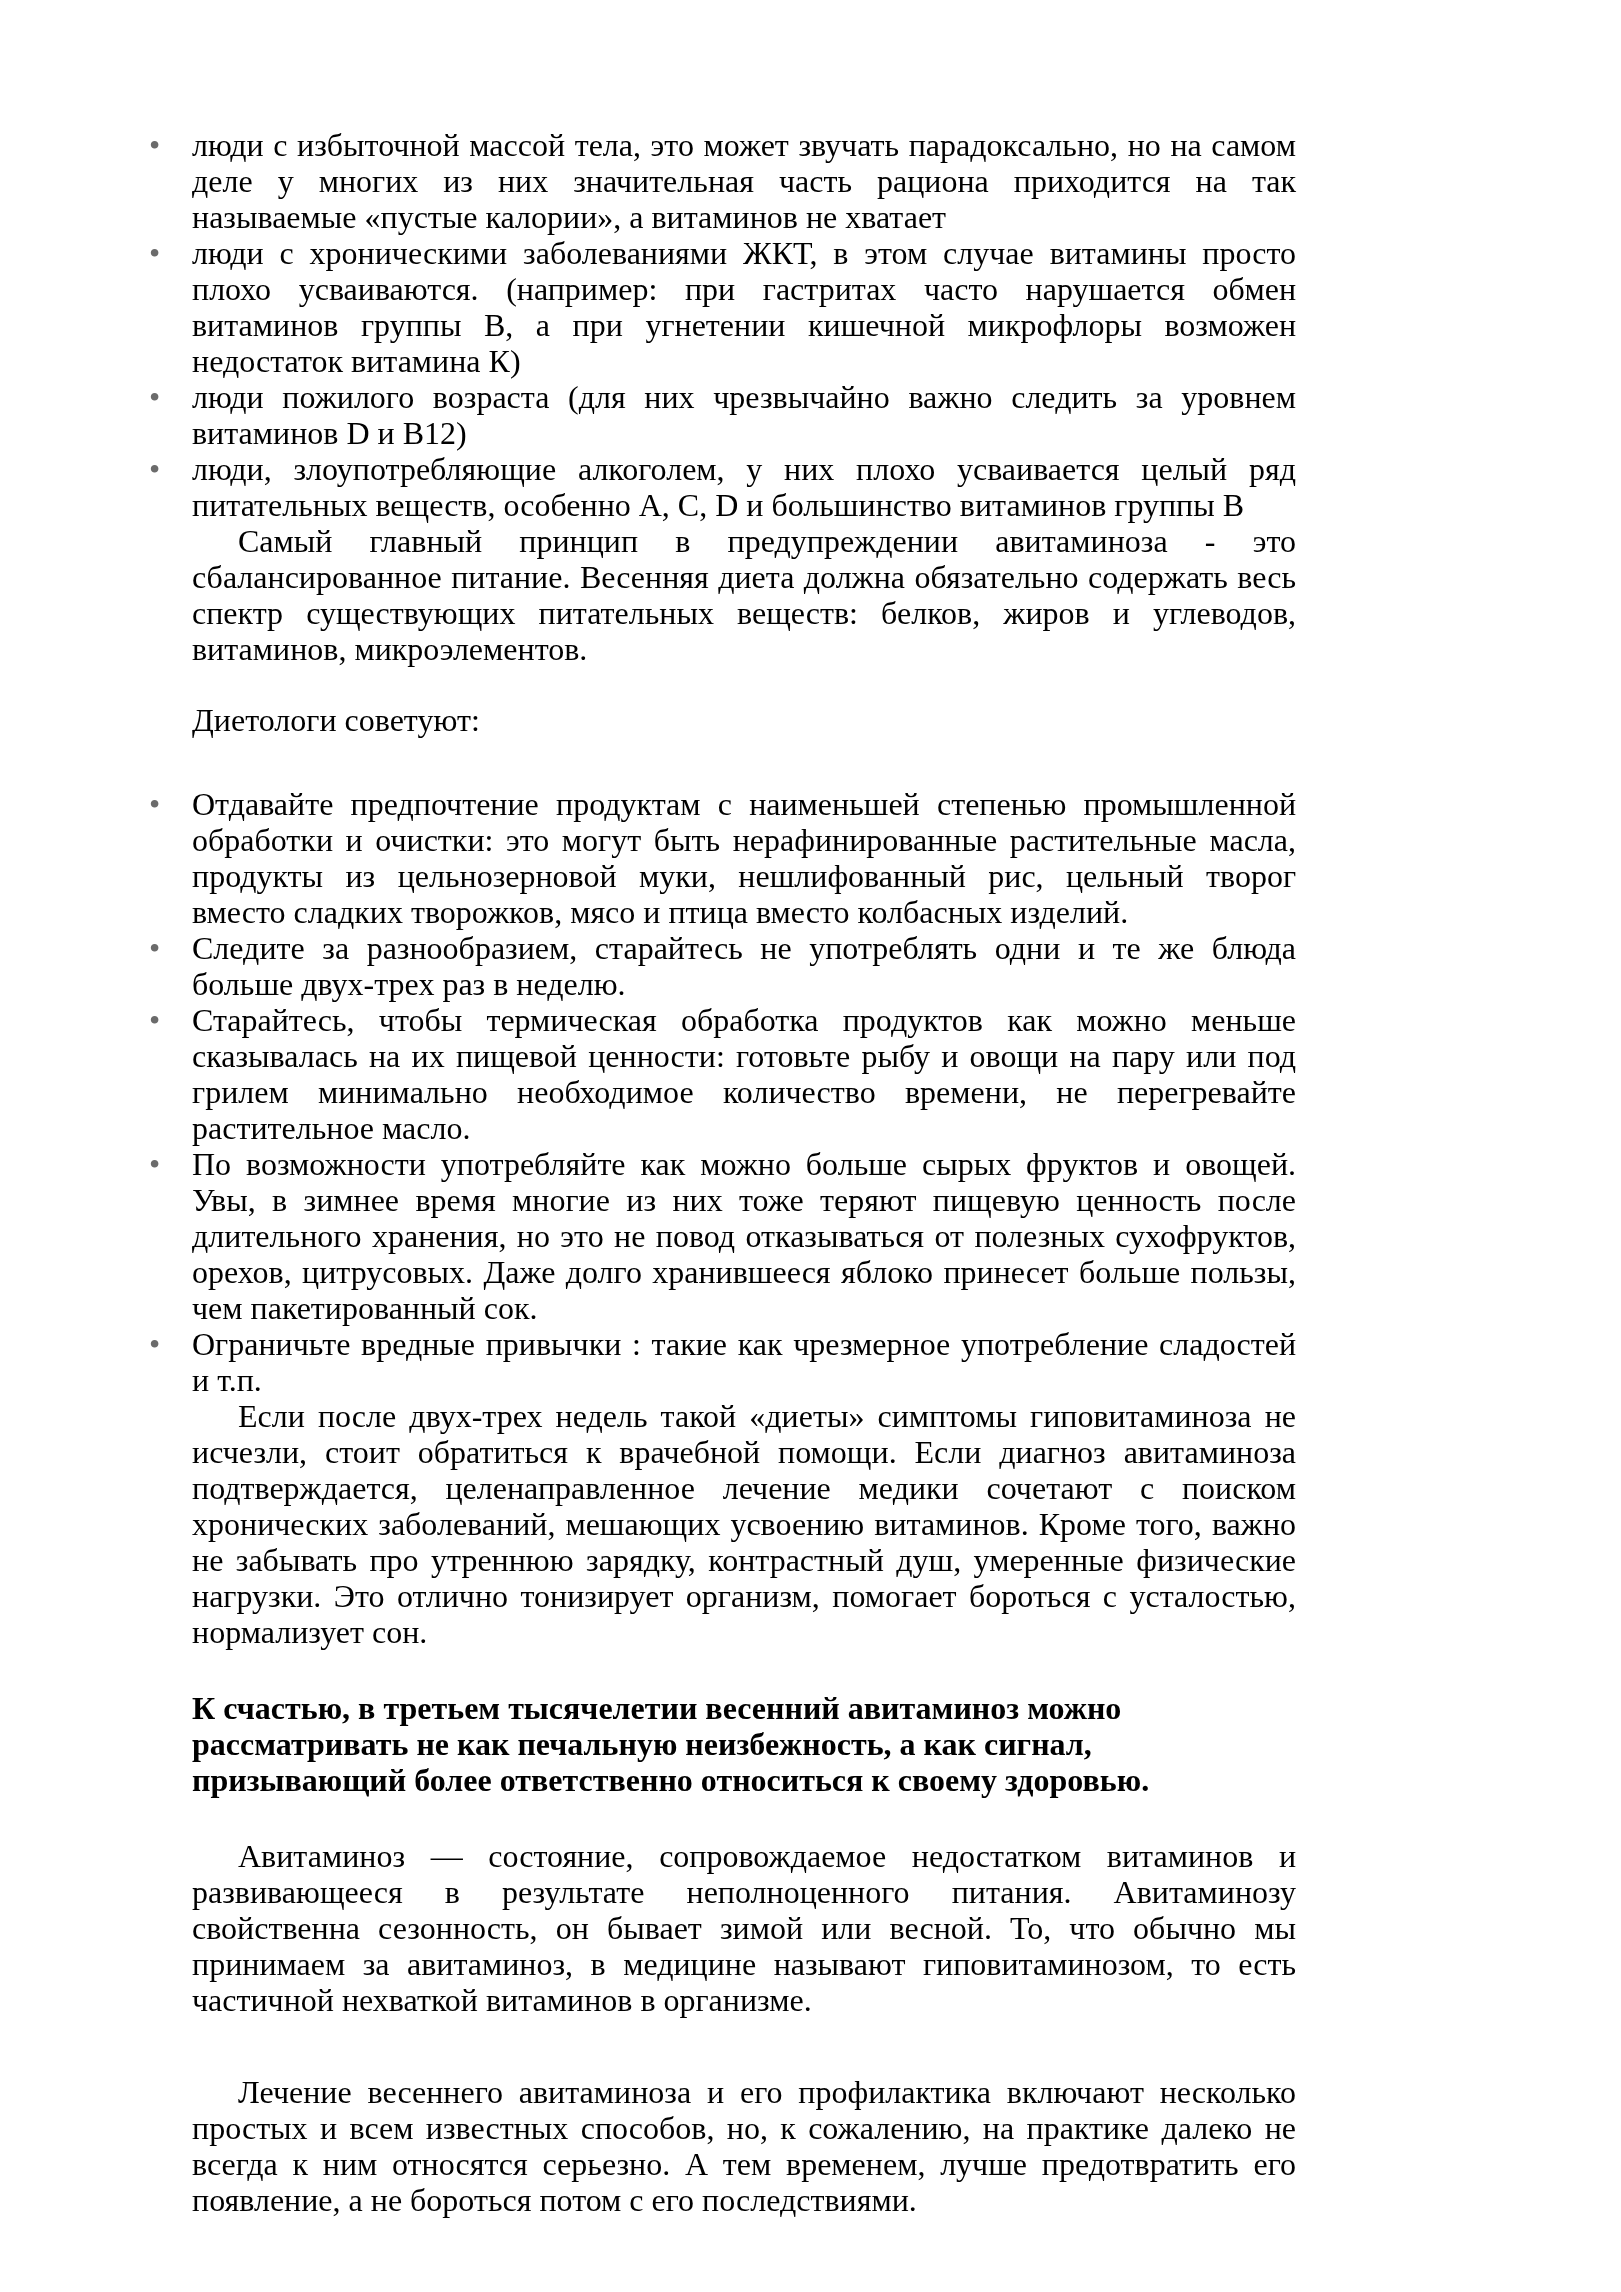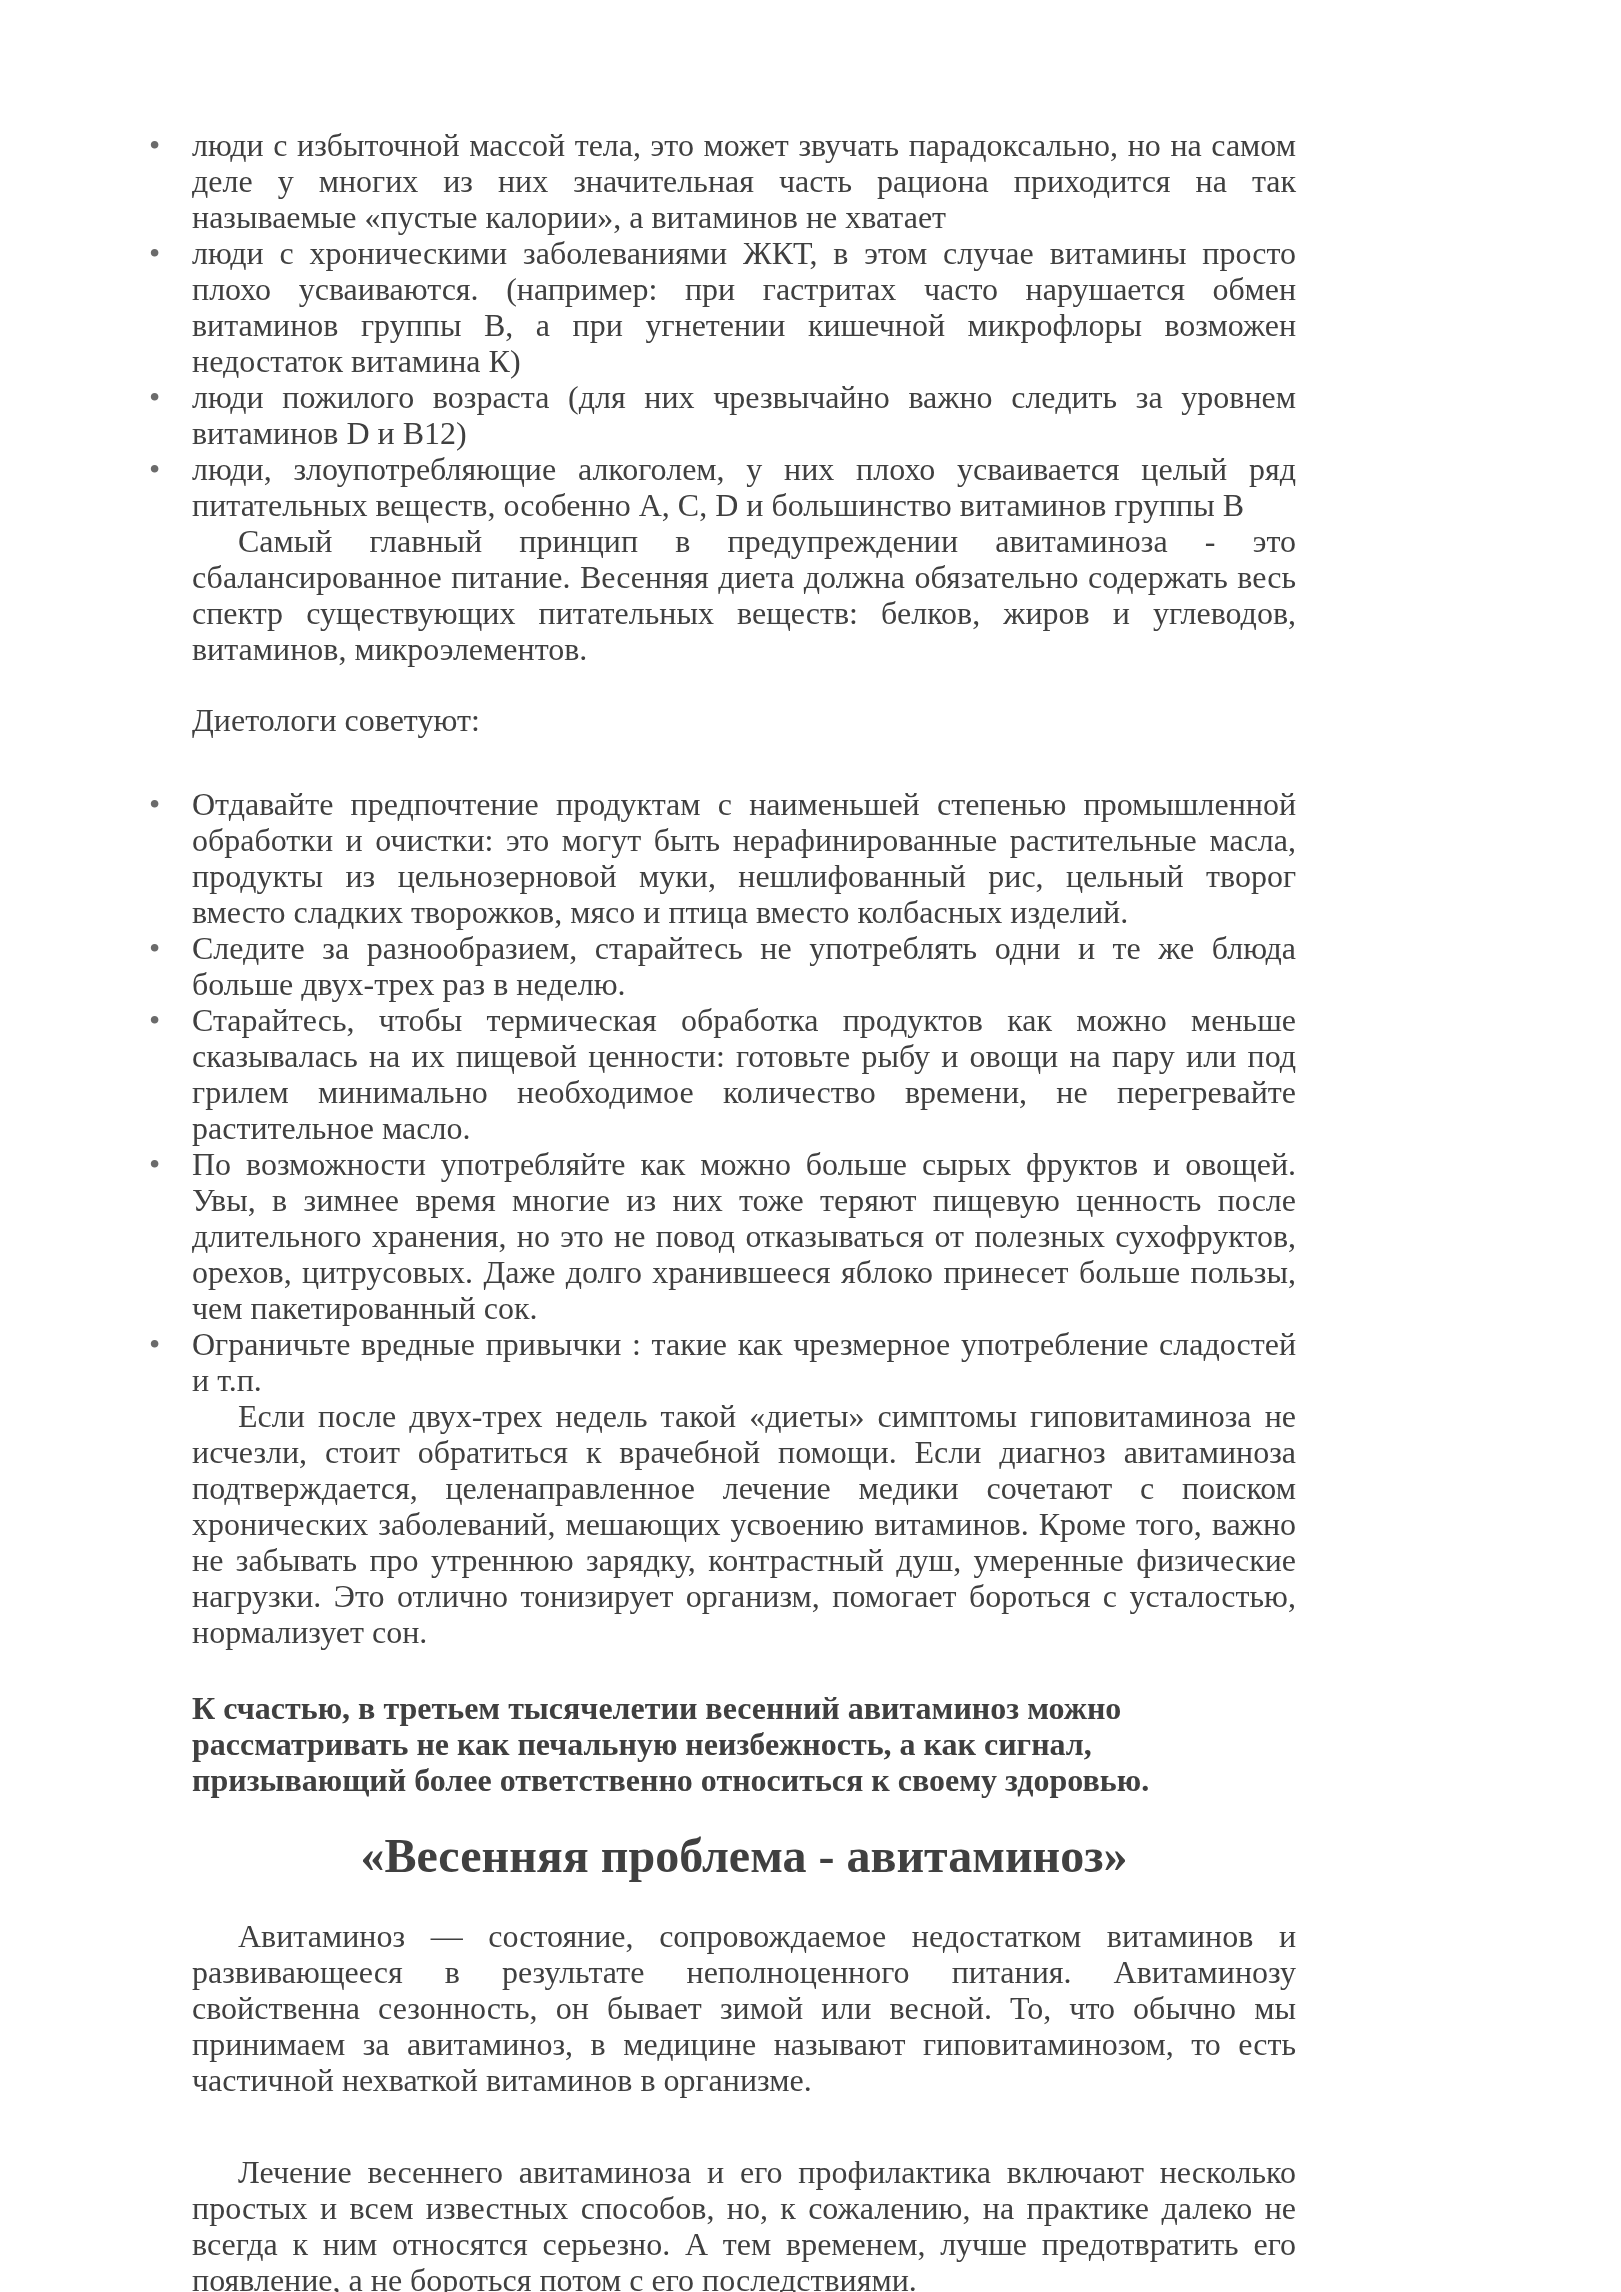--- a/index.html
+++ b/index.html
@@ -10,21 +10,21 @@
   .page {
     position: relative;
     width: 1416px;
     height: 2293px;
     box-sizing: border-box;
     padding: 127px 120px 0 192px;
     background: #ffffff;
     font-family: "Liberation Serif", "DejaVu Serif", serif;
     font-size: 32px;
     line-height: 36px;
-    color: #404040;
+    color: #000000;
     overflow: hidden;
   }
   ul.blist {
     margin: 0;
     padding: 0;
     list-style: none;
   }
   ul.blist li {
     position: relative;
     text-align: justify;
@@ -76,20 +76,19 @@
     <li>Следите за разнообразием, старайтесь не употреблять одни и те же блюда больше двух-трех раз в неделю.</li>
     <li>Старайтесь, чтобы термическая обработка продуктов как можно меньше сказывалась на их пищевой ценности: готовьте рыбу и овощи на пару или под грилем минимально необходимое количество времени, не перегревайте растительное масло.</li>
     <li>По возможности употребляйте как можно больше сырых фруктов и овощей. Увы, в зимнее время многие из них тоже теряют пищевую ценность после длительного хранения, но это не повод отказываться от полезных сухофруктов, орехов, цитрусовых. Даже долго хранившееся яблоко принесет больше пользы, чем пакетированный сок.</li>
     <li>Ограничьте вредные привычки : такие как чрезмерное употребление сладостей и т.п.</li>
   </ul>
 
   <p class="justify indent mb41">Если после двух-трех недель такой «диеты» симптомы гиповитаминоза не исчезли, стоит обратиться к врачебной помощи. Если диагноз авитаминоза подтверждается, целенаправленное лечение медики сочетают с поиском хронических заболеваний, мешающих усвоению витаминов. Кроме того, важно не забывать про утреннюю зарядку, контрастный душ, умеренные физические нагрузки. Это отлично тонизирует организм, помогает бороться с усталостью, нормализует сон.</p>
 
   <p class="bold mb41">К счастью, в третьем тысячелетии весенний авитаминоз можно рассматривать не как печальную неизбежность, а как сигнал, призывающий более ответственно относиться к своему здоровью.</p>
 
-  <h2 class="bold center mb45">«Весенняя проблема - авитаминоз»</h2>
 
   <p class="justify indent mb37">Авитаминоз — состояние, сопровождаемое недостатком витаминов и развивающееся в результате неполноценного питания. Авитаминозу свойственна сезонность, он бывает зимой или весной. То, что обычно мы принимаем за авитаминоз, в медицине называют гиповитаминозом, то есть частичной нехваткой витаминов в организме.</p>
 
   <p class="justify indent">Лечение весеннего авитаминоза и его профилактика включают несколько простых и всем известных способов, но, к сожалению, на практике далеко не всегда к ним относятся серьезно. А тем временем, лучше предотвратить его появление, а не бороться потом с его последствиями.</p>
 
 </div>
 
 
 </body></html>

